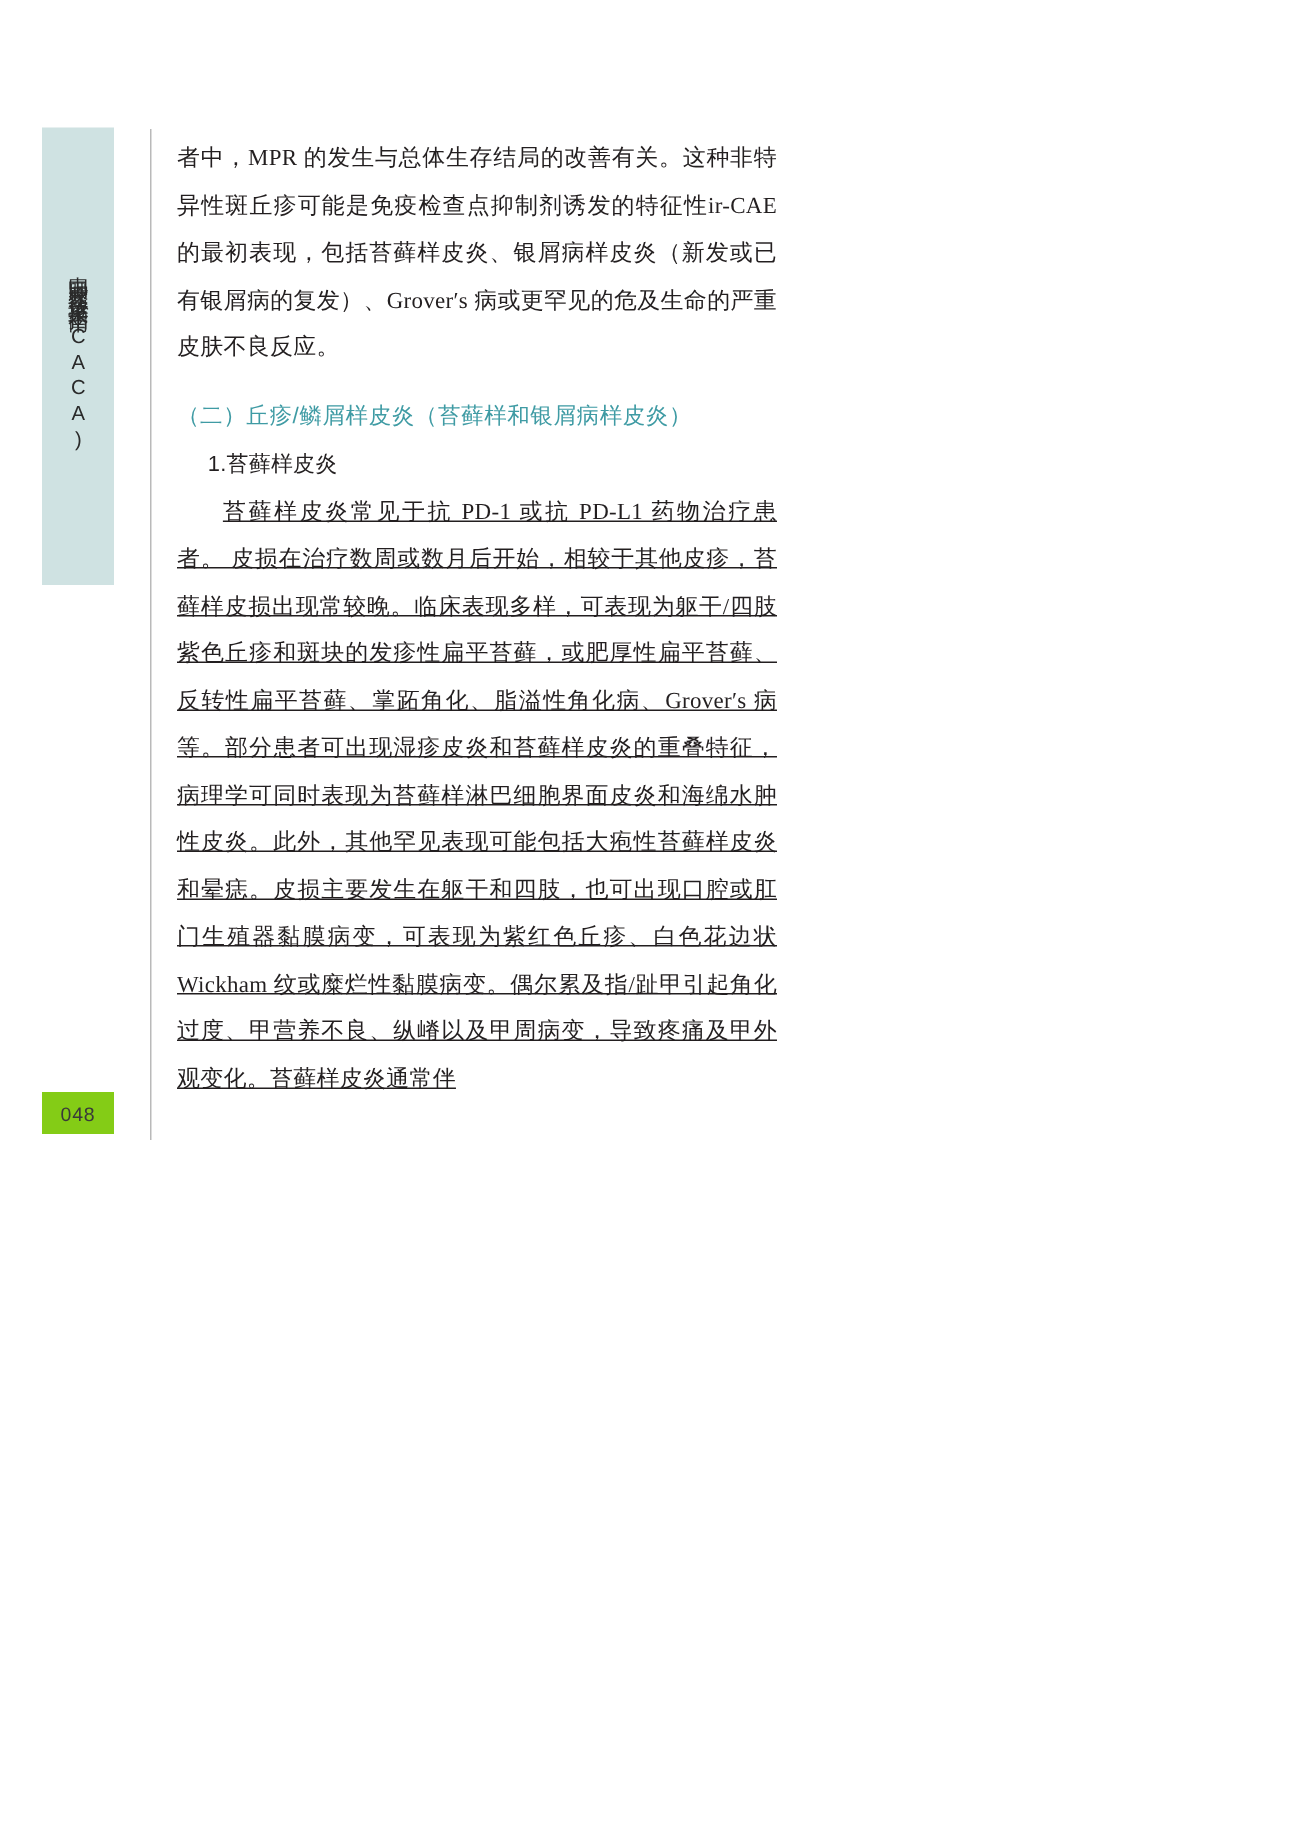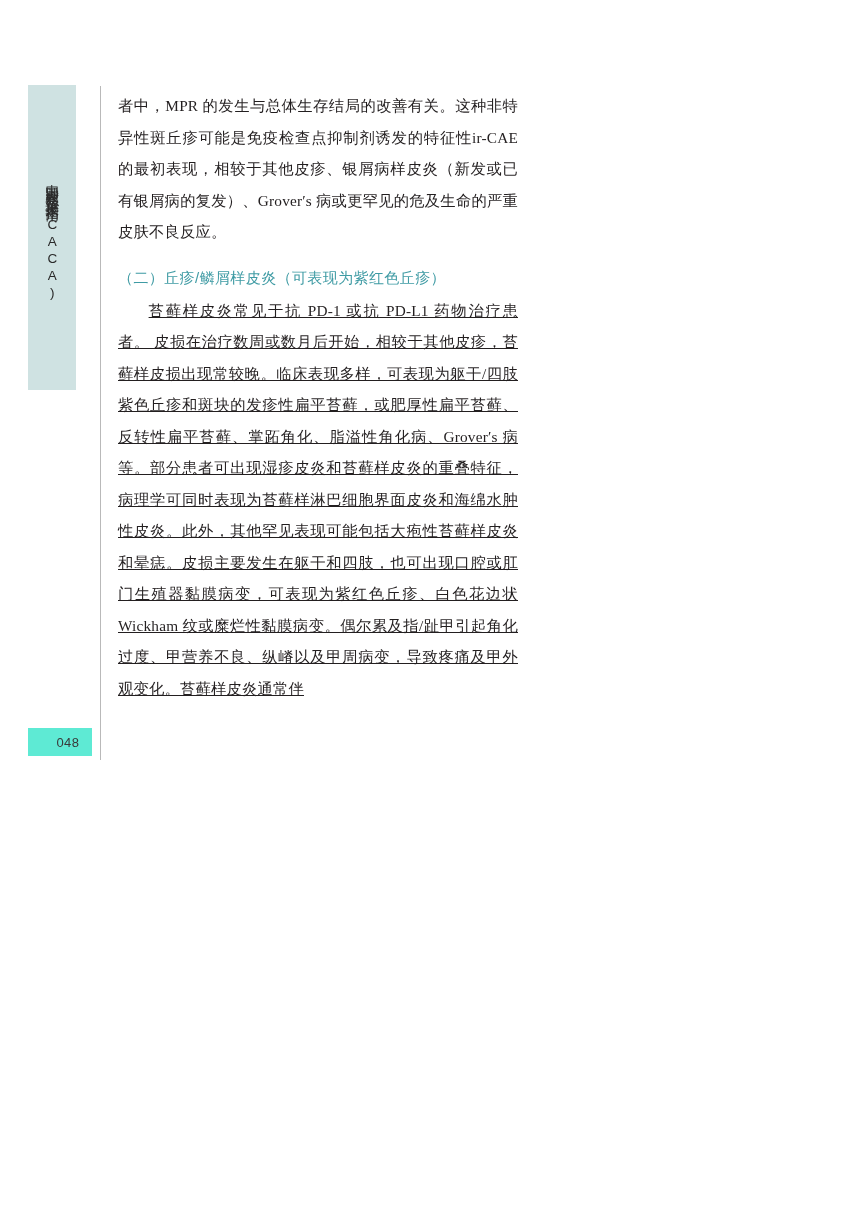--- a/index.html
+++ b/index.html
@@ -50,29 +50,28 @@
     line-height: 1;
   }
 
   
   .folio {
     position: absolute;
     left: 28px;
     top: 728px;
     width: 48px;
     height: 28px;
-    background: #5eead4;
+    background: #84cc16;
     display: flex;
     align-items: center;
     justify-content: center;
     font-family: "Liberation Sans", sans-serif;
     font-size: 13px;
     color: #3a3a3a;
     letter-spacing: 0.5px;
-    padding-left: 16px;
   }
 
   
   .rule {
     position: absolute;
     left: 100px;
     top: 86px;
     width: 1px;
     height: 674px;
     background: #b9b9b9;
@@ -131,22 +130,23 @@
   <div class="side-tab">
     <div class="side-tab-text">中国肿瘤整合诊治技术指南(CACA)</div>
   </div>
 
   <div class="folio">048</div>
 
   <div class="rule"></div>
 
   <div class="column">
 
-    <p class="body-cont">者中，MPR 的发生与总体生存结局的改善有关。这种非特异性斑丘疹可能是免疫检查点抑制剂诱发的特征性ir-CAE 的最初表现，相较于其他皮疹、银屑病样皮炎（新发或已有银屑病的复发）、Grover′s 病或更罕见的危及生命的严重皮肤不良反应。</p>
+    <p class="body-cont">者中，MPR 的发生与总体生存结局的改善有关。这种非特异性斑丘疹可能是免疫检查点抑制剂诱发的特征性ir-CAE 的最初表现，包括苔藓样皮炎、银屑病样皮炎（新发或已有银屑病的复发）、Grover′s 病或更罕见的危及生命的严重皮肤不良反应。</p>
 
-    <p class="heading">（二）丘疹/鳞屑样皮炎（可表现为紫红色丘疹）</p>
+    <p class="heading">（二）丘疹/鳞屑样皮炎（苔藓样和银屑病样皮炎）</p>
 
+    <p class="subheading">1.苔藓样皮炎</p>
 
     <p class="body">苔藓样皮炎常见于抗 PD-1 或抗 PD-L1 药物治疗患者。 皮损在治疗数周或数月后开始，相较于其他皮疹，苔藓样皮损出现常较晚。临床表现多样，可表现为躯干/四肢紫色丘疹和斑块的发疹性扁平苔藓，或肥厚性扁平苔藓、反转性扁平苔藓、掌跖角化、脂溢性角化病、Grover′s 病等。部分患者可出现湿疹皮炎和苔藓样皮炎的重叠特征，病理学可同时表现为苔藓样淋巴细胞界面皮炎和海绵水肿性皮炎。此外，其他罕见表现可能包括大疱性苔藓样皮炎和晕痣。皮损主要发生在躯干和四肢，也可出现口腔或肛门生殖器黏膜病变，可表现为紫红色丘疹、白色花边状 Wickham 纹或糜烂性黏膜病变。偶尔累及指/趾甲引起角化过度、甲营养不良、纵嵴以及甲周病变，导致疼痛及甲外观变化。苔藓样皮炎通常伴</p>
 
   </div>
 
 </div>
 
 </body></html>

